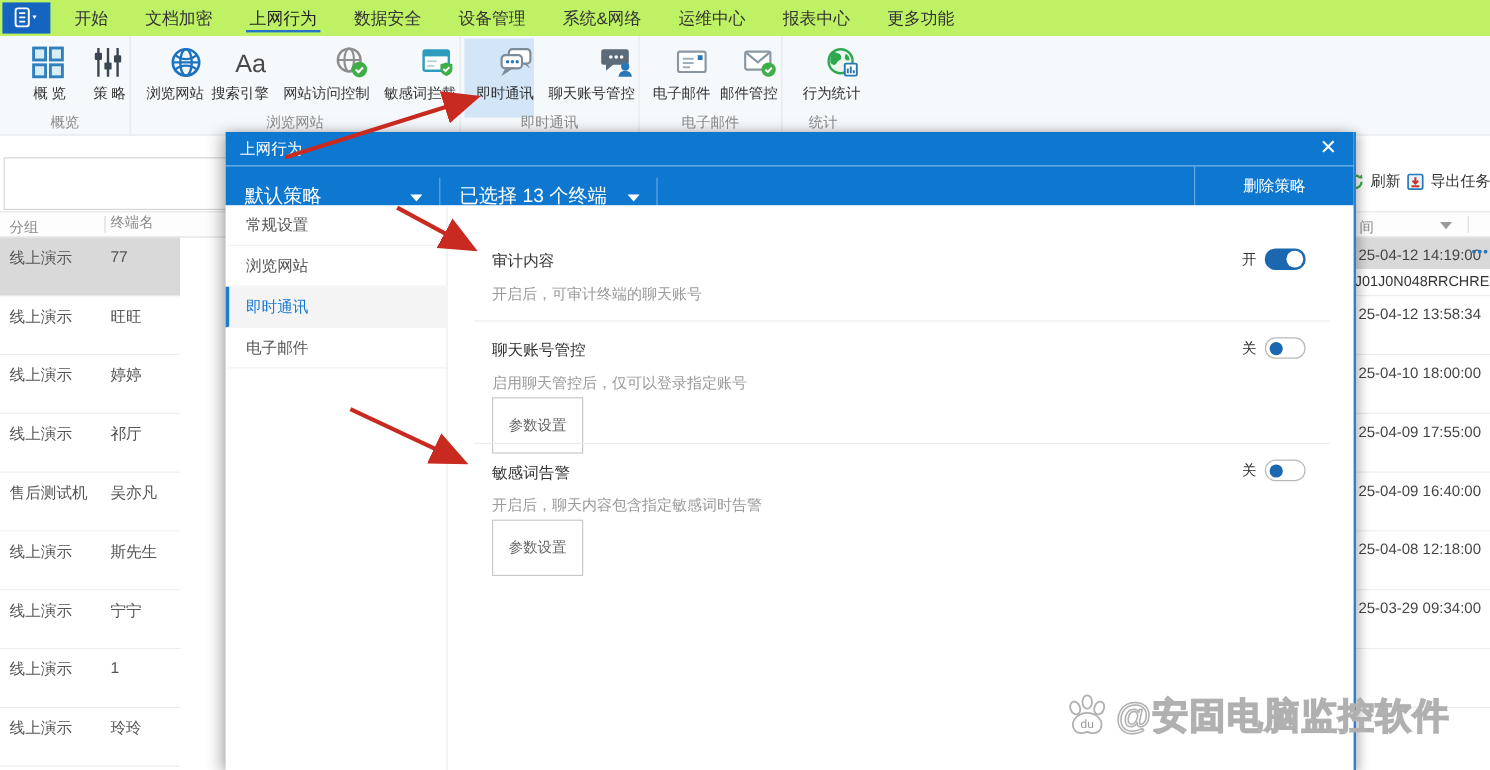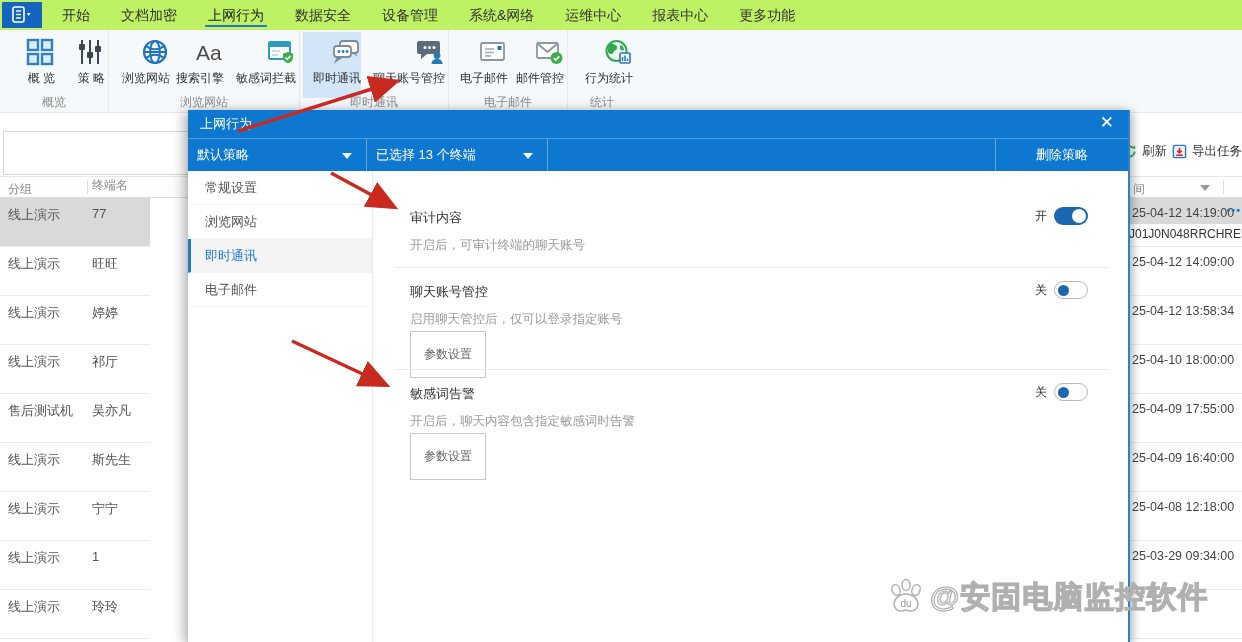--- a/index.html
+++ b/index.html
@@ -59,21 +59,21 @@
   .rrow .idline { position:absolute; left:1px; top:29px; font-size:12px; color:#333; white-space:nowrap;
                   width:113px; overflow:hidden; }
 
   
   .modal { position:absolute; left:188px; top:110px; width:942px; height:532px; background:#fff; z-index:10;
            box-shadow:-4px 2px 12px rgba(0,0,0,.30), 4px 2px 8px rgba(0,0,0,.18);
            border-right:2px solid #2b80d0; }
   .mtitle { height:28px; background:#0e78d0; color:#fff; font-size:13px; line-height:28px; padding-left:12px; position:relative; }
   .mclose { position:absolute; right:14px; top:0; height:28px; line-height:26px; color:#fff; font-size:17px; cursor:pointer; }
   .mctrl { height:33px; background:#0e78d0; border-top:1px solid rgba(255,255,255,.28); position:relative; color:#fff; display:flex; }
-  .mdrop { position:relative; line-height:32px; padding-left:9px; font-size:13px; border-right:1px solid rgba(255,255,255,.35); cursor:pointer; }
+  .mdrop { position:relative; line-height:32px; padding-left:16px; font-size:16px; border-right:1px solid rgba(255,255,255,.35); cursor:pointer;margin-top:9px; }
   .mdrop .caret { position:absolute; right:14px; top:14px; width:0; height:0;
                   border-left:5px solid transparent; border-right:5px solid transparent; border-top:6px solid #fff; }
   .mdrop.d1 { width:179px; }
   .mdrop.d2 { width:181px; }
   .mdelete { position:absolute; right:0; top:0; height:33px; line-height:32px; padding:0 40px;
              border-left:1px solid rgba(255,255,255,.35); font-size:13px; cursor:pointer; }
   .mbody { position:absolute; left:0; top:61px; right:0; bottom:0; display:flex; }
   .mnav { width:185px; border-right:1px solid #ebebeb; }
   .mnav .item { height:34px; line-height:34px; padding-left:14px; font-size:13px; color:#555;
                 border-left:3px solid transparent; border-bottom:1px solid #f3f3f3; cursor:pointer; }
@@ -162,20 +162,30 @@
           <path d="M6 9 a14 14 0 0 0 18 0 M6 21 a14 14 0 0 1 18 0" fill="none" stroke="#1e73c0" stroke-width="2"></path>
         </svg>
         <span class="lbl">浏览网站</span>
       </div>
       <div class="tbbtn" style="width:54px">
         <svg class="icon30" viewBox="0 0 30 30">
           <text x="2" y="23" font-size="21" fill="#4a4a4a" font-family="Liberation Sans, sans-serif">Aa</text>
         </svg>
         <span class="lbl">搜索引擎</span>
       </div>
+      <div class="tbbtn" style="width:84px">
+        <svg class="icon30" viewBox="0 0 30 30">
+          <circle cx="13" cy="13" r="9.5" fill="none" stroke="#8e8e8e" stroke-width="2"></circle>
+          <ellipse cx="13" cy="13" rx="4" ry="9.5" fill="none" stroke="#8e8e8e" stroke-width="1.8"></ellipse>
+          <line x1="3.5" y1="13" x2="22.5" y2="13" stroke="#8e8e8e" stroke-width="1.8"></line>
+          <circle cx="21.5" cy="21" r="6.5" fill="#3fae49"></circle>
+          <path d="M18.5 21 l2.2 2.2 l3.8 -4" fill="none" stroke="#fff" stroke-width="1.8"></path>
+        </svg>
+        <span class="lbl">网站访问控制</span>
+      </div>
       <div class="tbbtn" style="width:72px">
         <svg class="icon30" viewBox="0 0 30 30">
           <rect x="3" y="5" width="21" height="17" rx="1.5" fill="#fff" stroke="#2e9bbf" stroke-width="2"></rect>
           <rect x="3" y="5" width="21" height="5" fill="#2e9bbf"></rect>
           <line x1="6" y1="14" x2="14" y2="14" stroke="#bcd3de" stroke-width="1.6"></line>
           <line x1="6" y1="18" x2="12" y2="18" stroke="#bcd3de" stroke-width="1.6"></line>
           <path d="M22 15 l5 1.5 v4 c0 3-2.2 4.8-5 5.8 c-2.8-1-5-2.8-5-5.8 v-4 z" fill="#3fae49"></path>
           <path d="M19.5 20.5 l1.8 1.8 l3.2 -3.4" fill="none" stroke="#fff" stroke-width="1.6"></path>
         </svg>
         <span class="lbl">敏感词拦截</span>
@@ -317,23 +327,20 @@
     <span class="sep"></span>
   </div>
 
   <div class="rrows">
     <div class="rrow selected">
       <span class="t">25-04-12 14:19:00</span>
       <span class="more">•••</span>
       <span class="idline">J01J0N048RRCHRE5J...</span>
     </div>
     <div class="rrow">
-      <span class="t">25-04-12 14:09:00</span>
-    </div>
-    <div class="rrow">
       <span class="t">25-04-12 13:58:34</span>
     </div>
     <div class="rrow">
       <span class="t">25-04-10 18:00:00</span>
     </div>
     <div class="rrow">
       <span class="t">25-04-09 17:55:00</span>
     </div>
     <div class="rrow">
       <span class="t">25-04-09 16:40:00</span>

